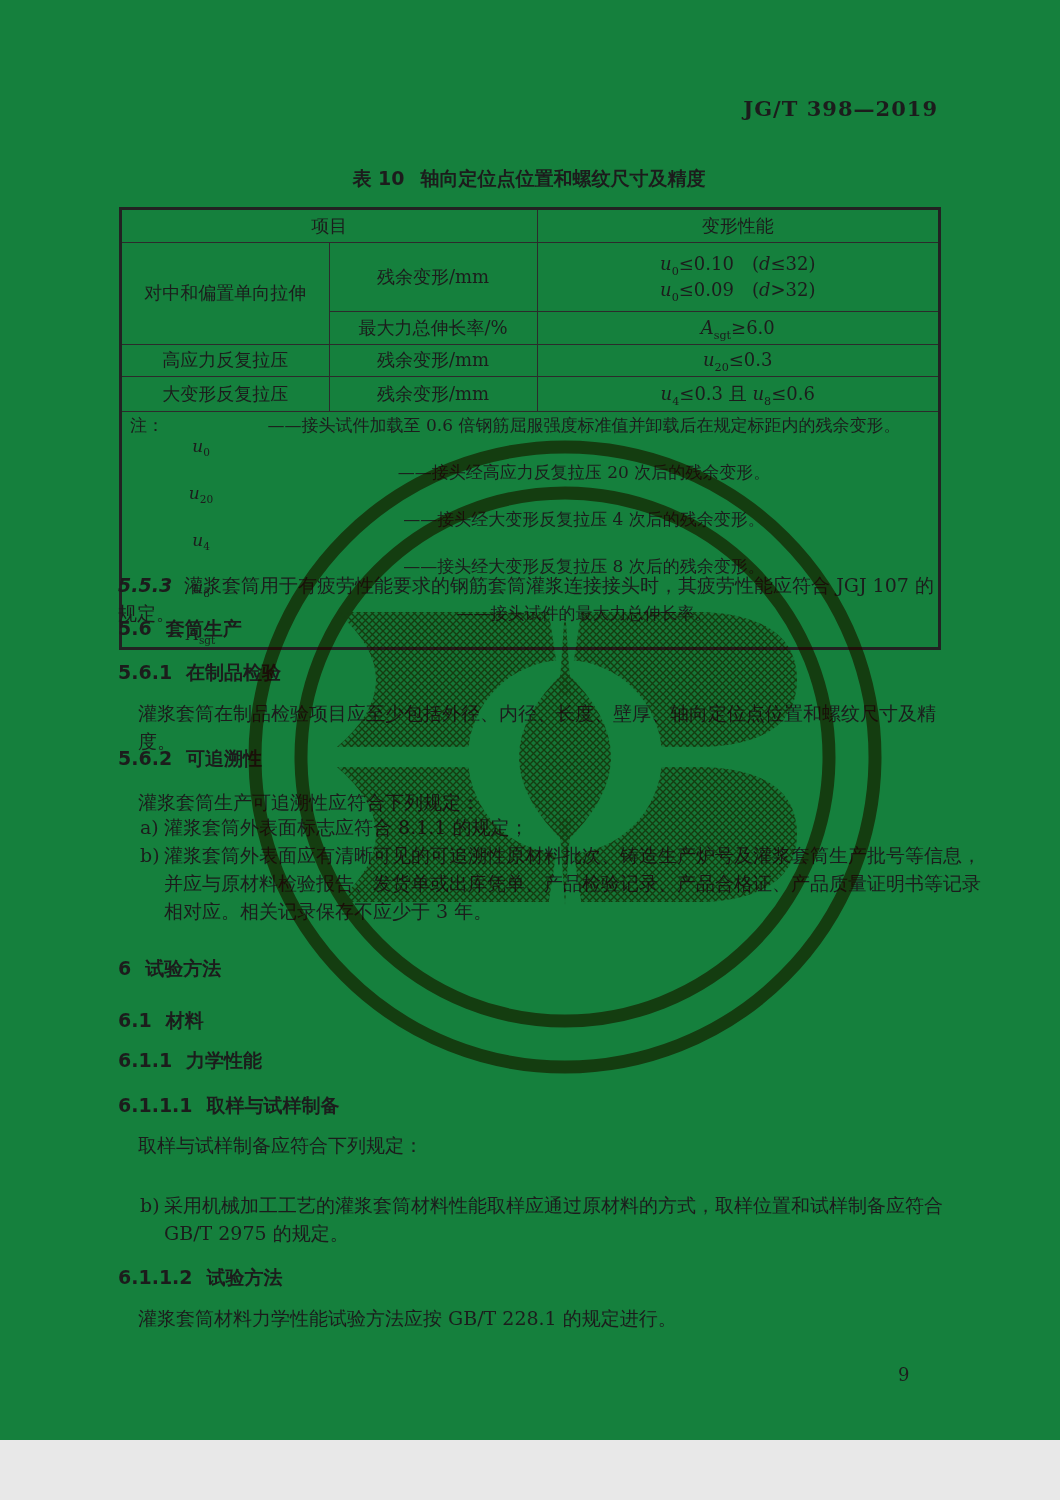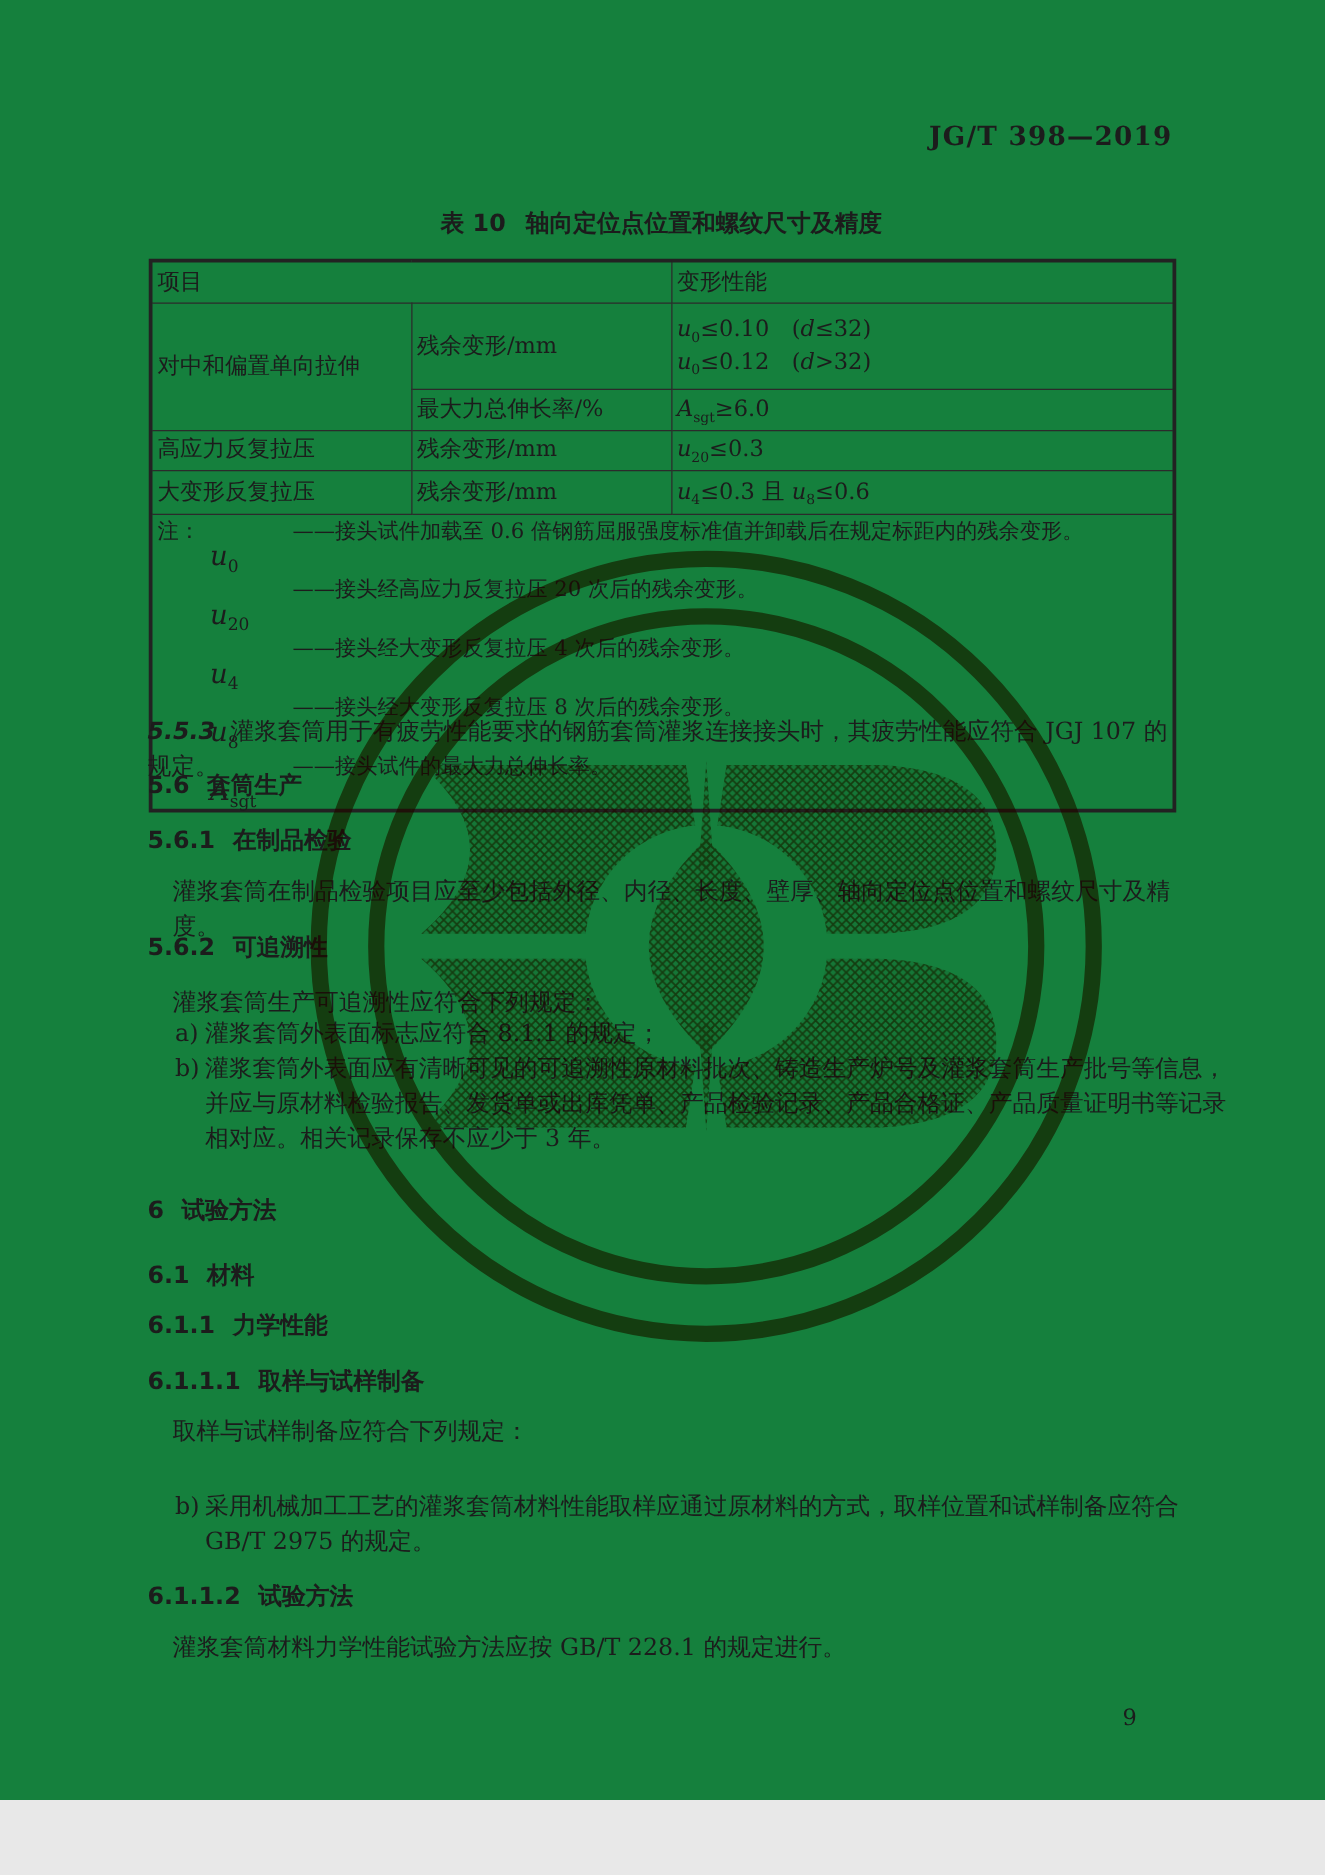--- a/index.html
+++ b/index.html
@@ -21,32 +21,32 @@
     font-weight:bold; font-size:19px;
   }
   .tbl-title .gap{display:inline-block; width:16px;}
   table.deform{
     position:absolute; top:208px; left:120px; width:818px;
     border-collapse:collapse; table-layout:fixed;
     font-size:18px;
   }
   table.deform col.c1{width:208px;} table.deform col.c2{width:208px;} table.deform col.c3{width:402px;}
   table.deform td{
-    border:1px solid #2b2b2b; text-align:left; vertical-align:middle;
+    border:1px solid #2b2b2b; text-align:center; vertical-align:middle;
     padding:0 4px; line-height:1.45;
   }
   table.deform{border:2px solid #222; box-shadow:0 0 0 1px #222;}
   td.hdr{height:32px; font-size:18px;}
   td.r1a{height:68px;} td.r1b{height:32px;} td.r2{height:31px;} td.r3{height:34px;}
   td.notes-cell{height:140px; text-align:left; vertical-align:top; padding:8px 10px 0 8px;}
   .note-row{
     display:grid; grid-template-columns:42px 66px 1fr;
     font-size:17px; line-height:26px;
   }
-  .note-sym{font-size:22px;margin-top:21px;}
+  .note-sym{font-size:17px;margin-top:21px;}
   sub{font-size:0.62em; line-height:0;}
   .it{font-style:italic;}
   .vline{display:block;}
   
   .blk{position:absolute; left:118px; width:824px; font-size:19px; line-height:28px;}
   .head{font-family:"DejaVu Sans", sans-serif; font-weight:bold;}
   .head .num{margin-right:14px;margin-top:36px;}
   .pnum{font-family:"DejaVu Sans", sans-serif; font-weight:bold; margin-right:12px;font-style:italic;}
   .indent{padding-left:20px;}
   .li{margin-left:22px; padding-left:24px; text-indent:-24px;}
@@ -84,21 +84,21 @@
     <tbody>
         <tr>
       <td class="hdr" colspan="2">项目</td>
       <td class="hdr">变形性能</td>
     </tr>
     <tr>
       <td class="r1a" rowspan="2">对中和偏置单向拉伸</td>
       <td class="r1a">残余变形/mm</td>
       <td class="r1a">
         <span class="vline"><span class="it">u</span><sub>0</sub><span>≤0.10　(</span><span class="it">d</span><span>≤32)</span></span>
-        <span class="vline"><span class="it">u</span><sub>0</sub><span>≤0.12　(</span><span class="it">d</span><span>&gt;32)</span></span>
+        <span class="vline"><span class="it">u</span><sub>0</sub><span>≤0.09　(</span><span class="it">d</span><span>&gt;32)</span></span>
       </td>
     </tr>
     <tr>
       <td class="r1b">最大力总伸长率/%</td>
       <td class="r1b"><span class="it">A</span><sub>sgt</sub><span>≥6.0</span></td>
     </tr>
     <tr>
       <td class="r2">高应力反复拉压</td>
       <td class="r2">残余变形/mm</td>
       <td class="r2"><span class="it">u</span><sub>20</sub><span>≤0.3</span></td>

